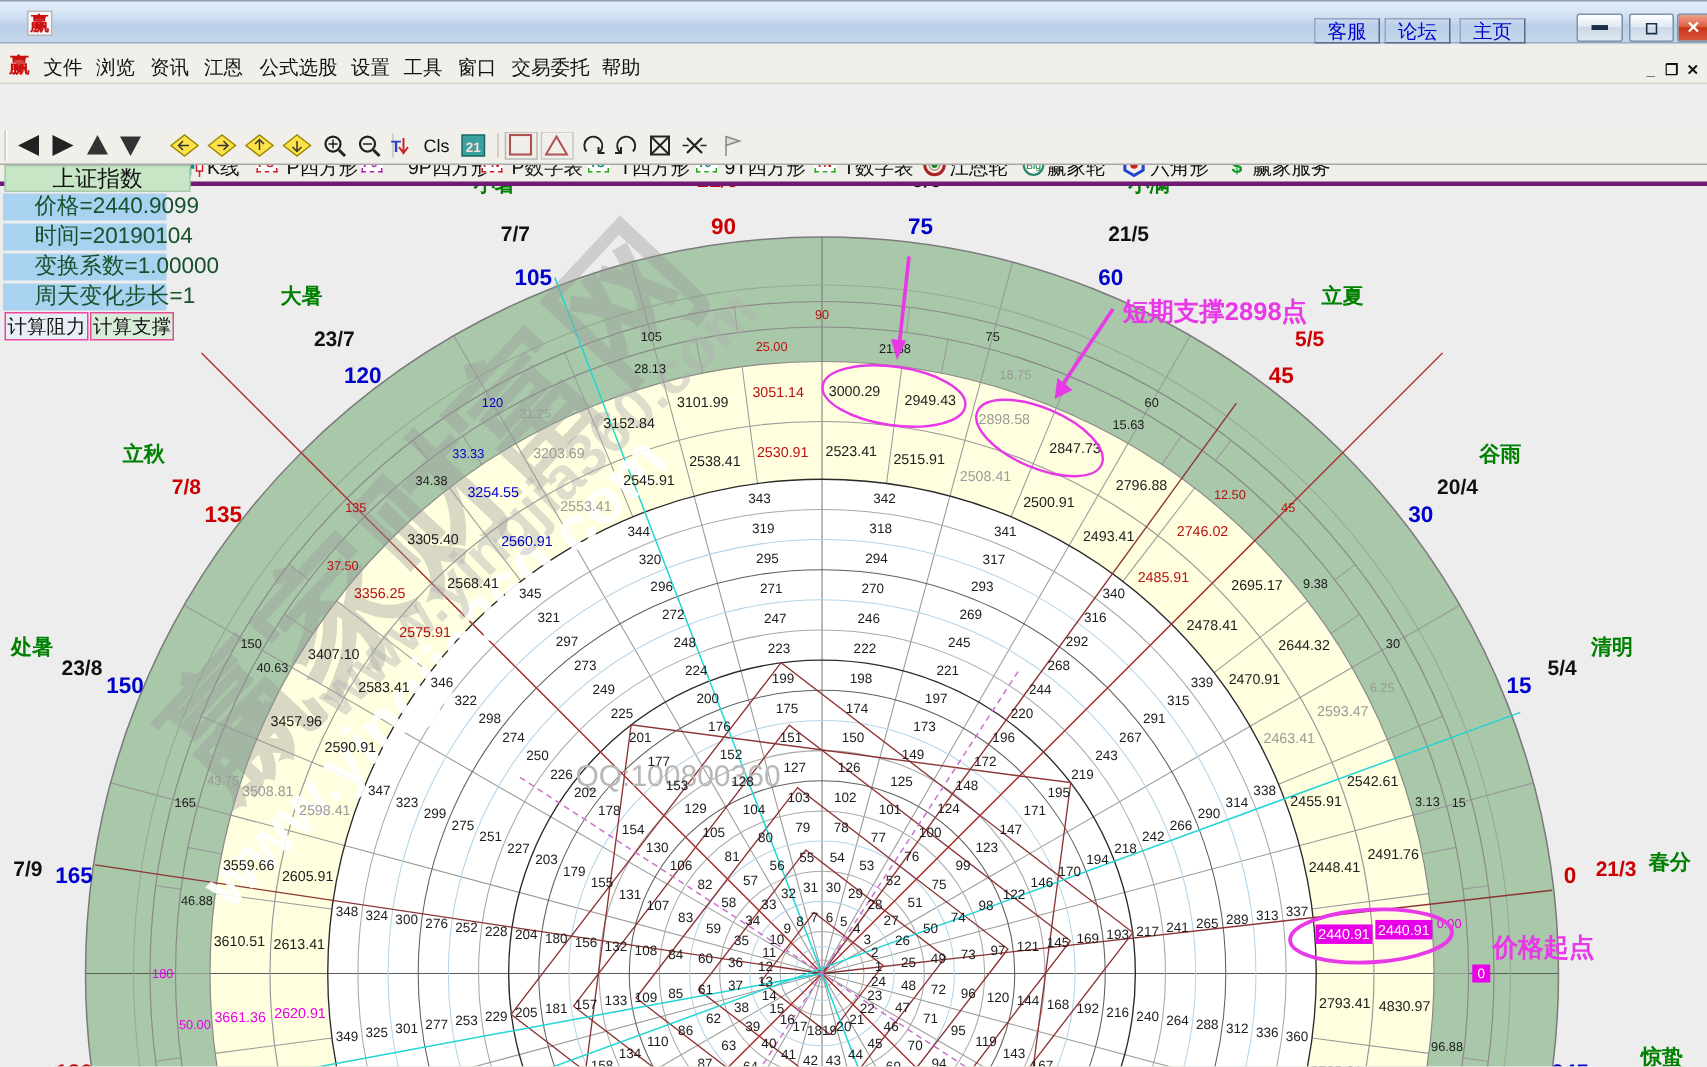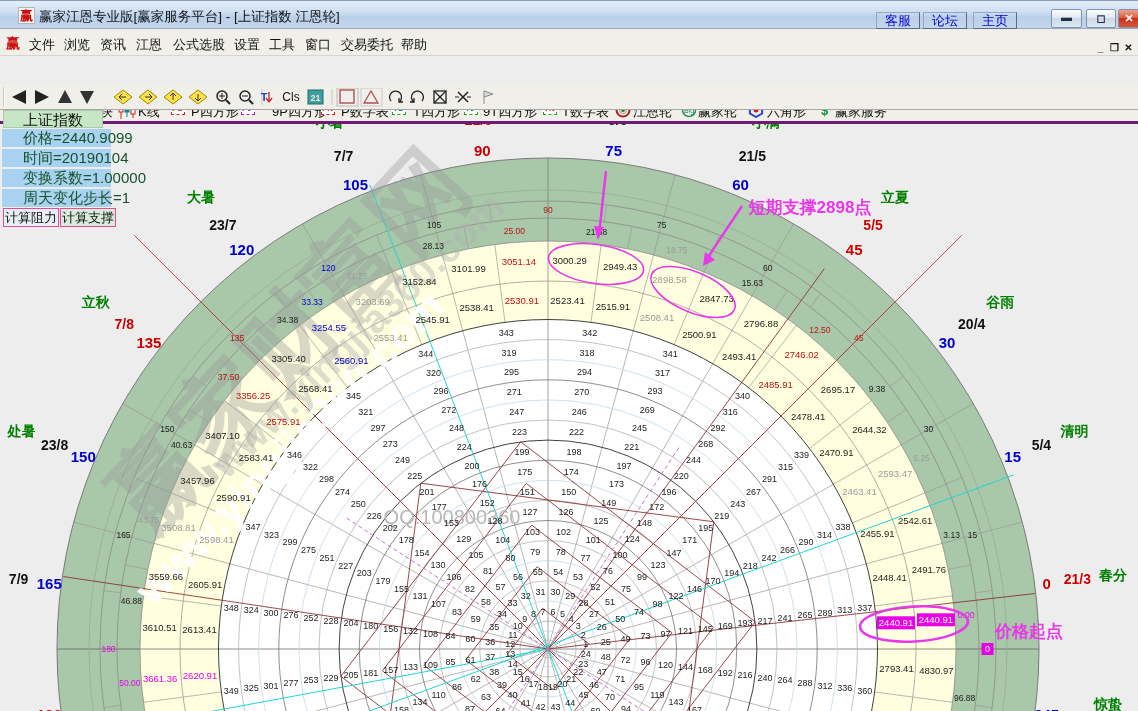--- a/index.html
+++ b/index.html
@@ -15,21 +15,21 @@
 .menu { position:absolute; top:6px; font-size:13px; color:#111; }
 .mlogo { position:absolute; left:6px; top:5px; color:#cc1111; font-size:14px; font-weight:bold; }
 .mwb { position:absolute; top:12px; width:13px; height:13px; font-size:10px; color:#111; text-align:center; line-height:12px; font-weight:bold; }
 .toolbar1 { position:absolute; left:0; top:56px; width:1138px; height:28px; background:#f0efe9; border-bottom:3px solid #701a75;margin-top:40px; }
 .toolbar2 { position:absolute; left:0; top:84px; width:1138px; height:26px; background:#f0efe9; border-bottom:1px solid #a8a8a8; }
 .t1item { position:absolute; top:7px; font-size:13px; color:#111; }
 .icbox { position:absolute; top:6px; width:14px; height:13px; border:1px dashed; font-size:8px; font-weight:bold; text-align:left; line-height:12px; background:#fff; }
 .sep { position:absolute; top:4px; width:2px; height:20px; border-left:1px solid #c8c5bc; border-right:1px solid #fff; }
 .chart { position:absolute; left:0; top:110px; width:1138px; height:601px; background:#ededed; }
 .panel { position:absolute; left:2px; top:110px; z-index:5; font-size:15px; }
-.phead { position:absolute; left:1px; top:0; width:100px; height:18px; background:#c6e6c6; border:1px solid #a9c9a9; text-align:center; color:#111; line-height:17px; }
+.phead { position:absolute; left:1px; top:0; width:124px; height:18px; background:#c6e6c6; border:1px solid #a9c9a9; text-align:center; color:#111; line-height:17px; }
 .prow { position:absolute; left:0; height:18px; background:#a9d2f0; color:#14532d; white-space:nowrap; line-height:17px; padding-left:21px; }
 .pbtn { position:absolute; top:98px; width:56px; height:19px; font-size:13px; color:#111; text-align:center; line-height:17px; border:1px solid #ec4899; white-space:nowrap; overflow:hidden; }
 svg text { font-family:"Liberation Sans", sans-serif; text-anchor:middle; }
 </style></head>
 <body>
 <div class="chart">
 <svg width="1138" height="601" viewBox="0 0 1138 601">
 <circle cx="548" cy="539" r="491" fill="#a9c7a9"></circle>
 <circle cx="548" cy="539" r="408" fill="#ffffdf"></circle>
 <circle cx="548" cy="539" r="329.5" fill="#ffffff"></circle>
@@ -602,21 +602,20 @@
 </g>
 <polygon points="598,130 594,116 604,117" fill="#e838e8"></polygon>
 <polygon points="703,156 705,142 715,150" fill="#e838e8"></polygon>
 <text x="810" y="103" font-size="17" font-weight="bold" fill="#e838e8">短期支撑2898点</text>
 <text x="1029" y="527" font-size="17" font-weight="bold" fill="#e838e8">价格起点</text>
 </svg>
 </div>
 
 <div class="titlebar">
  <div class="tlogo">赢</div>
- <div class="ttext">赢家江恩专业版[赢家服务平台] - [上证指数 江恩轮]</div>
  <div class="tbtn" style="left:876px;">客服</div>
  <div class="tbtn" style="left:923px;">论坛</div>
  <div class="tbtn" style="left:973px;">主页</div>
  <div class="wbtn" style="left:1051px; width:31px;">
       <div class="wglyph" style="top:1px;">▬</div>
     </div>
  <div class="wbtn" style="left:1086px; width:30px;">
       <div class="wglyph">◻</div>
     </div>
  <div class="wbtn" style="left:1118px; width:22px; background:linear-gradient(#f0a088,#df5f3f 45%,#c8341a 50%,#d9553a);">

